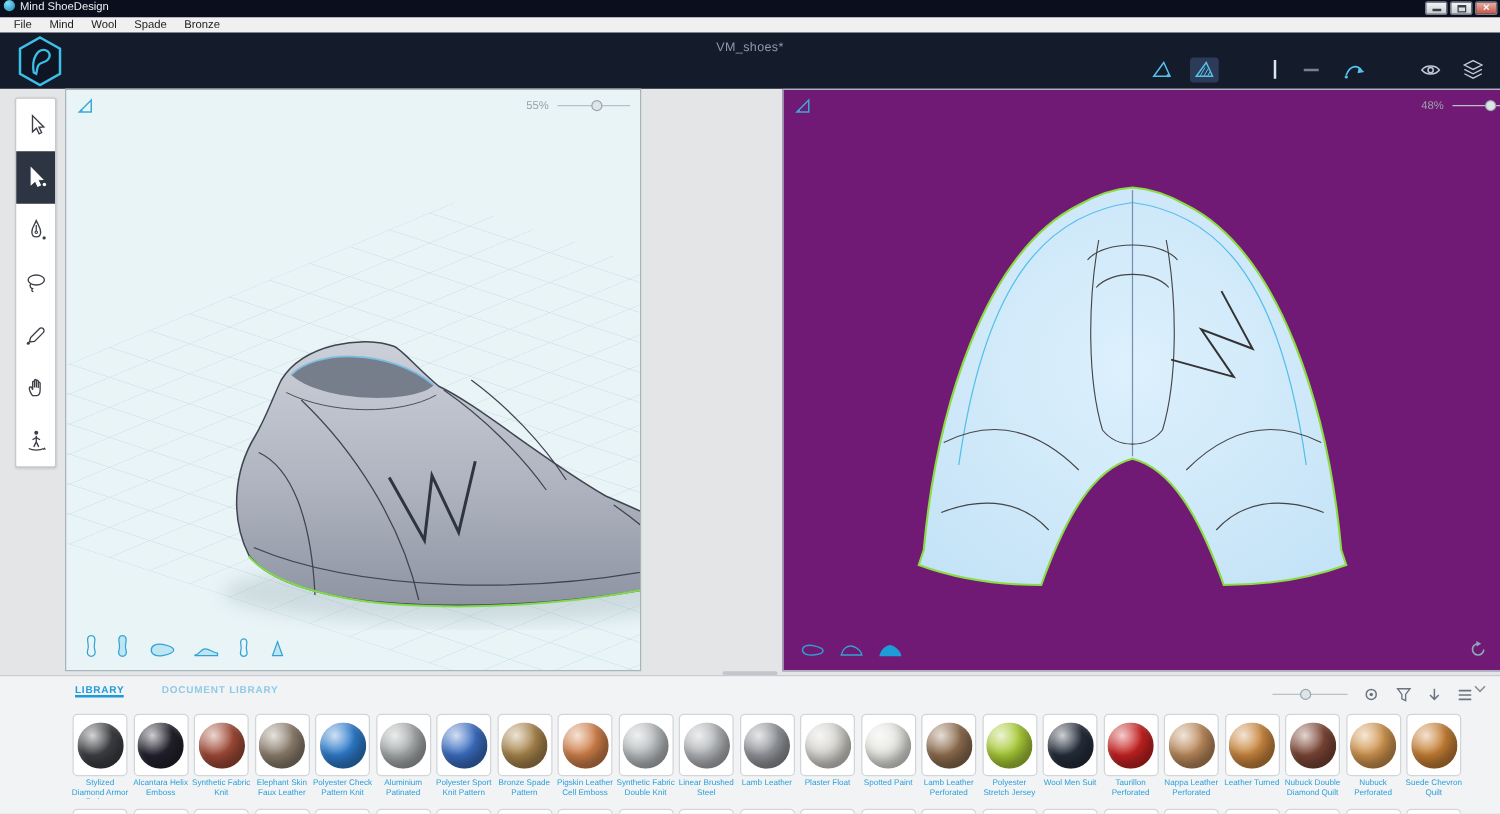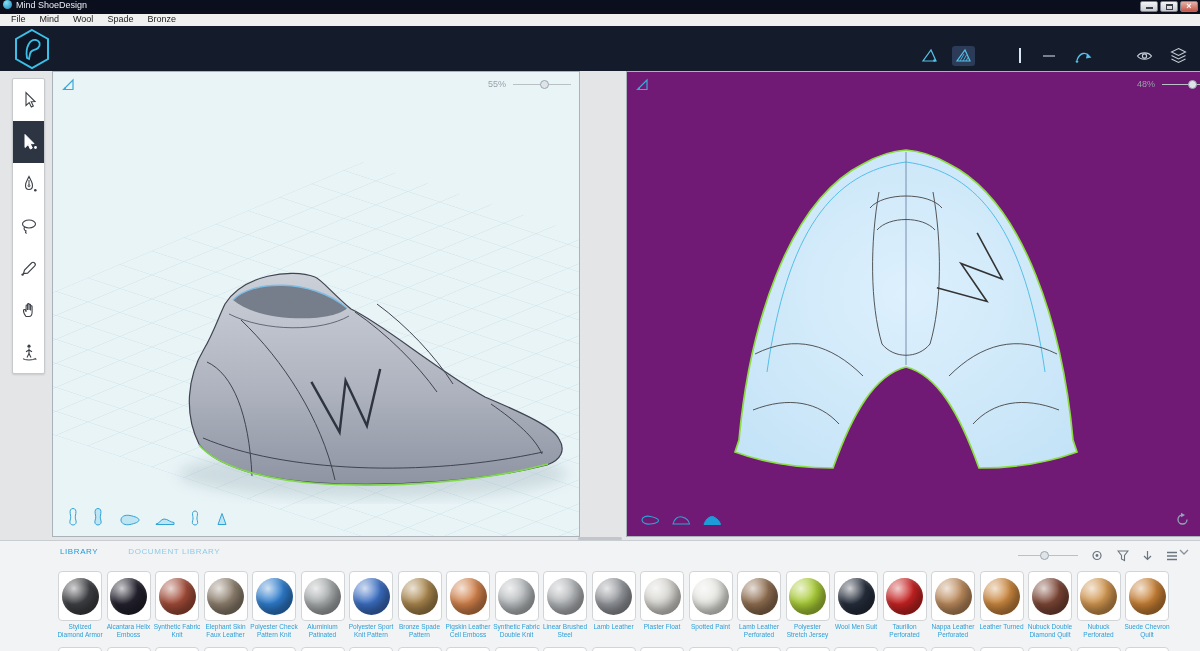--- a/index.html
+++ b/index.html
@@ -30,40 +30,40 @@
   .htool.hl{background:#2c3b57}
   .hgap{width:16px}
 
   
   .palette{position:absolute;left:12px;top:78px;width:33px;background:#fff;border:1px solid #c6cacd;border-radius:2px;box-shadow:0 1px 2px rgba(0,0,0,.12)}
   .tool{height:42px;display:flex;align-items:center;justify-content:center;cursor:pointer}
   .tool.active{background:#2d3542}
 
   
   .vp{position:absolute;top:71px;height:466px;border:1px solid #a9b3b9;overflow:hidden}
-  .vp3d{left:52px;width:528px;background:#e9f4f7}
+  .vp3d{left:52px;width:461px;background:#e9f4f7}
   .vp2d{left:626px;width:603px;background:#701a75}
   .corner-ico{position:absolute;left:8px;top:6px}
   .zoomctl{position:absolute;top:7px;right:8px;display:flex;align-items:center;gap:7px}
   .zoomlabel{font-size:9px;color:#99a1a9}
   .slider{position:relative;width:58px;height:9px}
   .slider::before{content:'';position:absolute;left:0;right:0;top:4px;height:1px;background:#b9c0c6}
   .knob{position:absolute;top:0;width:9px;height:9px;border-radius:50%;background:#dfe4e8;border:1px solid #9aa6af;cursor:pointer}
   .scene{position:absolute;left:0;top:0}
   .vpicons{position:absolute;left:14px;bottom:9px;display:flex;align-items:flex-end;gap:13px}
   .vpicons2{position:absolute;left:12px;bottom:9px;display:flex;align-items:flex-end;gap:9px}
   .refreshicons{position:absolute;right:14px;bottom:9px;display:flex;gap:9px}
   .ico{cursor:pointer}
 
   .splitter{position:absolute;left:578px;top:537px;width:44px;height:3px;border-radius:2px;background:#c2c6ca}
 
   
   .library{position:absolute;left:0;top:540px;width:1200px;height:111px;background:#f2f3f5;border-top:1px solid #c9cdd1}
   .tabs{position:absolute;left:60px;top:6px;display:flex;gap:30px}
-  .tab{font-size:8px;font-weight:normal;letter-spacing:.6px;color:#8fcbe8;padding-bottom:20px;cursor:pointer}
+  .tab{font-size:8px;font-weight:bold;letter-spacing:.6px;color:#8fcbe8;padding-bottom:0;cursor:pointer}
   .tab.active{color:#1e9cd9;border-bottom:2px solid #1e9cd9}
   .libtools{position:absolute;right:22px;top:8px;display:flex;align-items:center;gap:13px}
   .collapse{position:absolute;right:10px;top:1px;cursor:pointer}
   .strip{position:absolute;left:58px;top:30px;display:flex;column-gap:4.5px}
   .strip2{position:absolute;left:58px;top:106px;display:flex;column-gap:4.5px}
   .mat{display:flex;flex-direction:column;align-items:center;width:44px;cursor:pointer}
   .tile{width:44px;height:50px;background:#fff;border:1px solid #d2d5d8;border-radius:4px;display:flex;align-items:center;justify-content:center}
   .ball{width:37px;height:37px;border-radius:50%;
         background:radial-gradient(circle at 32% 28%, rgba(255,255,255,.78), rgba(255,255,255,0) 44%), var(--c,#999);
         box-shadow:inset -5px -7px 9px rgba(0,0,0,.38), inset 2px 3px 4px rgba(255,255,255,.22)}
@@ -98,20 +98,21 @@
     <span>Bronze</span>
   </div>
 
   <div class="appheader">
     <div class="logo">
       <svg width="40" height="42" viewBox="0 0 40 42">
         <polygon points="20,2 36,11 36,31 20,40 4,31 4,11" fill="#0e1524" stroke="#3cc0e8" stroke-width="2"></polygon>
         <path d="M15 30 C13 19 18 11 24 12 C28 13 29 17 26 20 C23 23 19 21 18 26 L17 31 Z" fill="none" stroke="#3cc0e8" stroke-width="1.8"></path>
       </svg>
     </div>
+    <div class="doc-title">VM_shoes*</div>
     <div class="htools">
       <div class="htool">
         <svg width="17" height="16" viewBox="0 0 17 16">
           <path d="M2 13 L15 13 L10 2 Z" fill="none" stroke="#54c2ea" stroke-width="1.2"></path>
           <circle cx="13.5" cy="12.5" r="1.3" fill="#54c2ea"></circle>
         </svg>
       </div>
       <div class="htool hl">
         <svg width="17" height="16" viewBox="0 0 17 16">
           <path d="M2 13 L15 13 L10 2 Z" fill="none" stroke="#54c2ea" stroke-width="1.2"></path>

